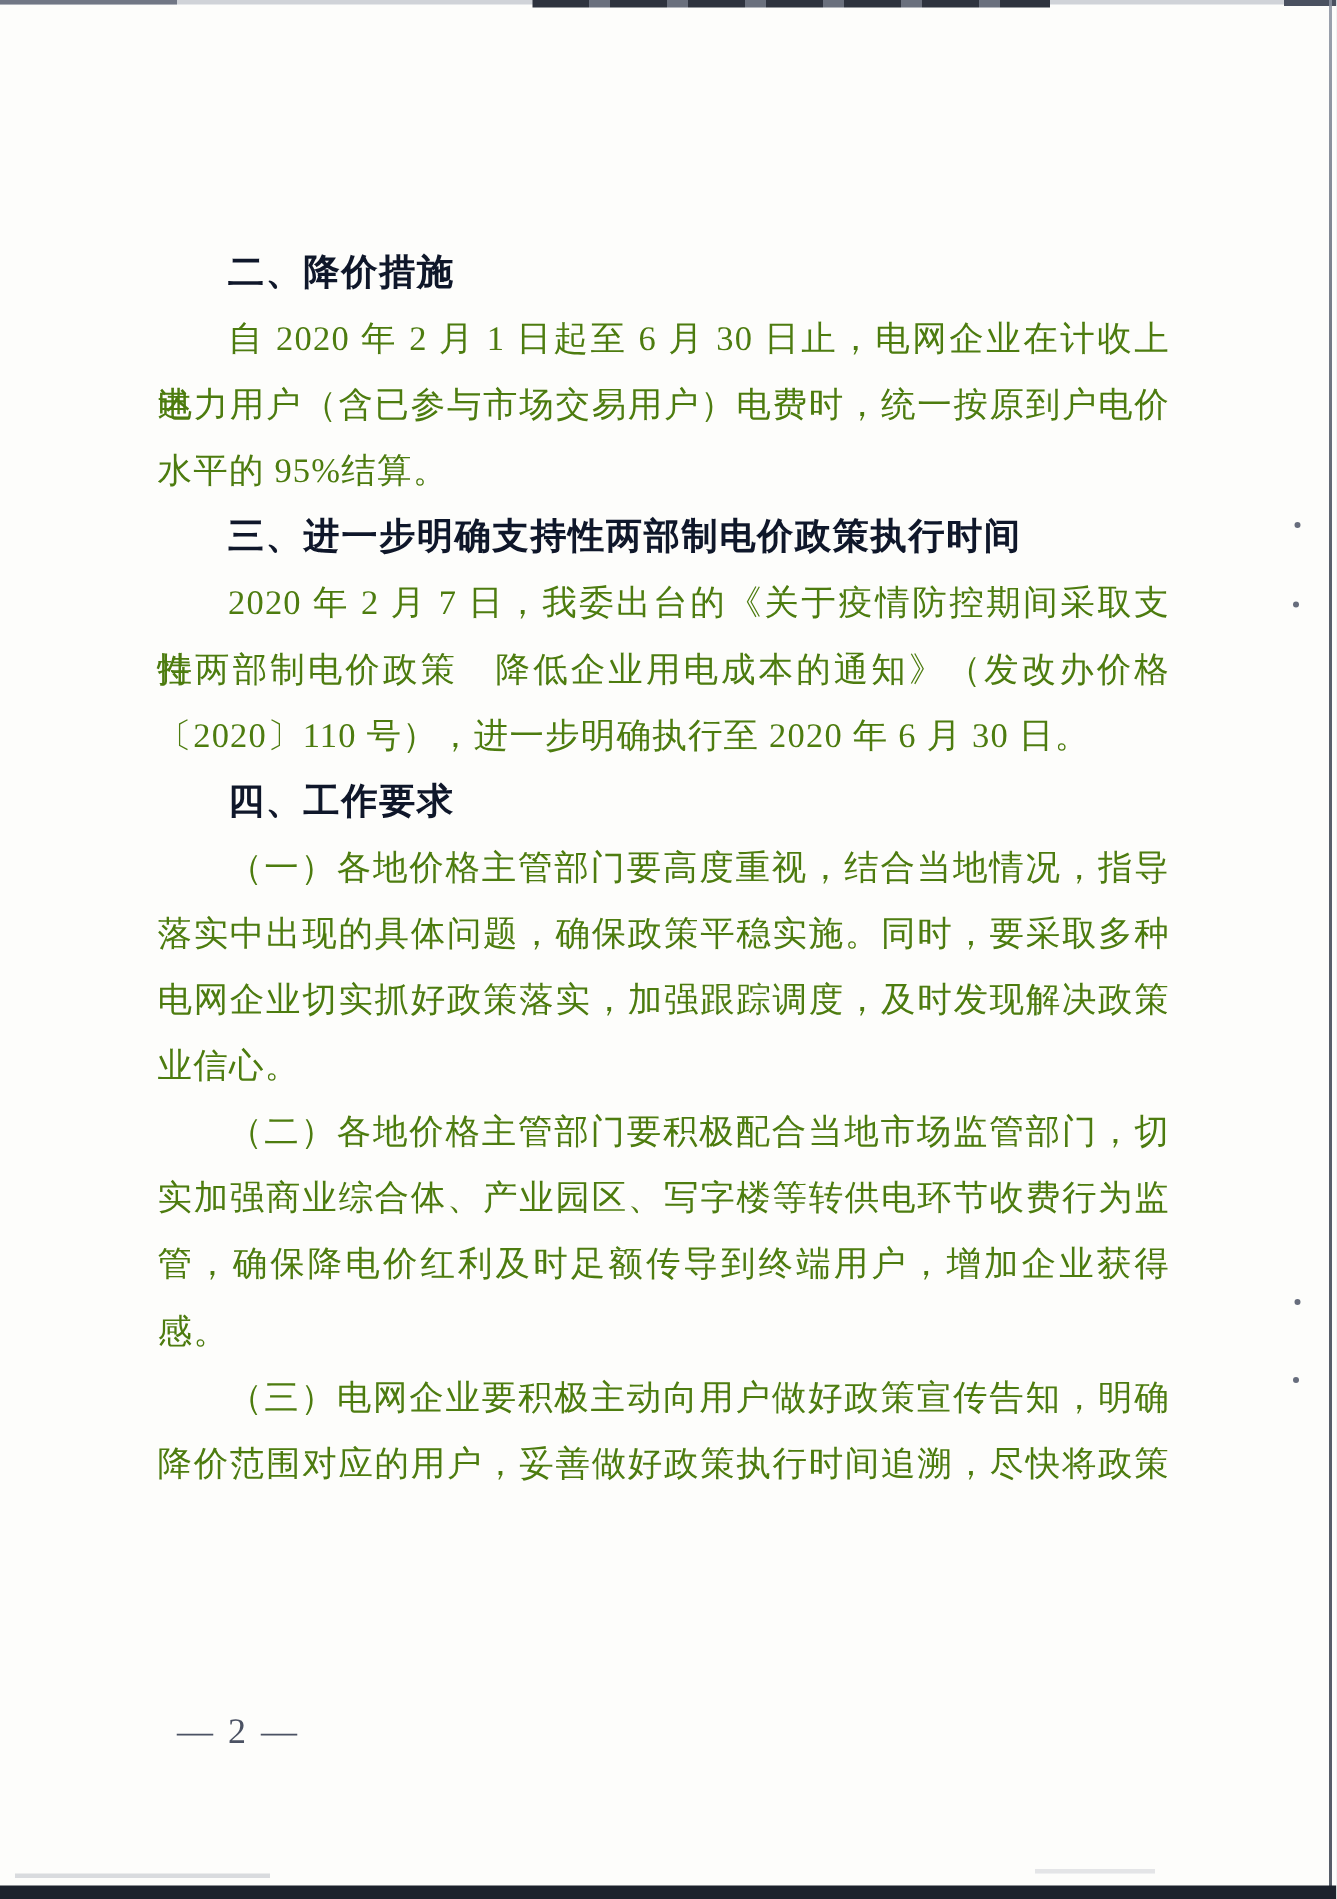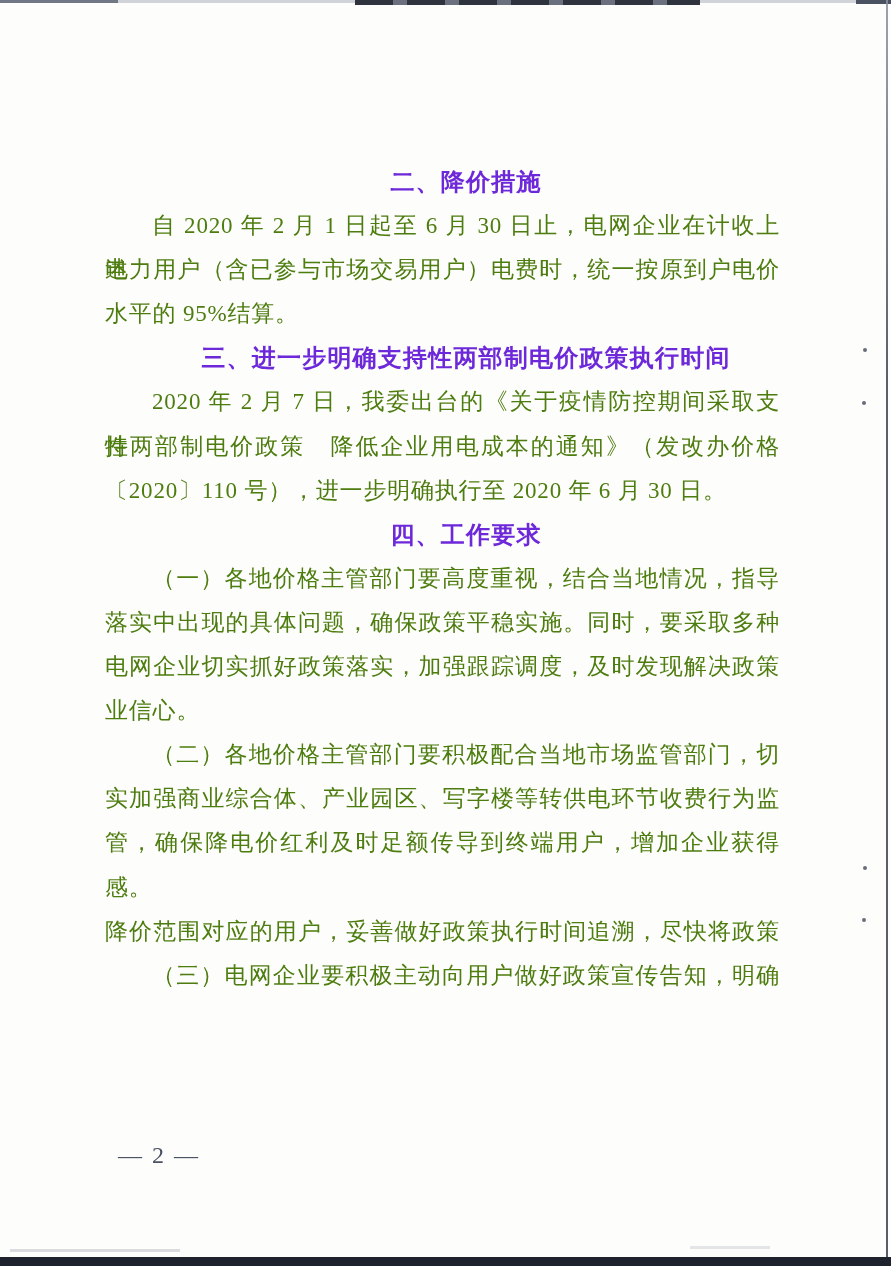--- a/index.html
+++ b/index.html
@@ -29,23 +29,22 @@
     color: #4d7c0f;
     font-size: 23px;
     letter-spacing: 0.8px;
   }
   .line.body { font-family: "Liberation Serif", "DejaVu Serif", serif; }
   .line.heading {
     font-family: "Liberation Sans", "DejaVu Sans", sans-serif;
     font-weight: 700;
     font-size: 24px;
     letter-spacing: 1.2px;
-    color: #6d28d9;
+    color: #0f172a;
     text-indent: 47px;
-    text-align: center;
   }
   .line.indent { text-indent: 47px; }
   .line.fill {
     white-space: normal;
     text-align: justify;
     text-align-last: justify;
   }
   
   .page-number {
     position: absolute;
@@ -102,18 +101,18 @@
       <div class="line body">〔2020〕110 号），进一步明确执行至 2020 年 6 月 30 日。</div>
       <div class="line heading">四、工作要求</div>
       <div class="line body indent fill">（一）各地价格主管部门要高度重视，结合当地情况，指导</div>
       <div class="line body fill">落实中出现的具体问题，确保政策平稳实施。同时，要采取多种</div>
       <div class="line body fill">电网企业切实抓好政策落实，加强跟踪调度，及时发现解决政策</div>
       <div class="line body">业信心。</div>
       <div class="line body indent fill">（二）各地价格主管部门要积极配合当地市场监管部门，切</div>
       <div class="line body fill">实加强商业综合体、产业园区、写字楼等转供电环节收费行为监</div>
       <div class="line body fill">管，确保降电价红利及时足额传导到终端用户，增加企业获得</div>
       <div class="line body">感。</div>
+      <div class="line body indent fill">（三）电网企业要积极主动向用户做好政策宣传告知，明确</div>
       <div class="line body fill">降价范围对应的用户，妥善做好政策执行时间追溯，尽快将政策</div>
-      <div class="line body indent fill">（三）电网企业要积极主动向用户做好政策宣传告知，明确</div>
     </main>
 
   <div class="page-number">— 2 —</div>
 </div>
 
 </body></html>

